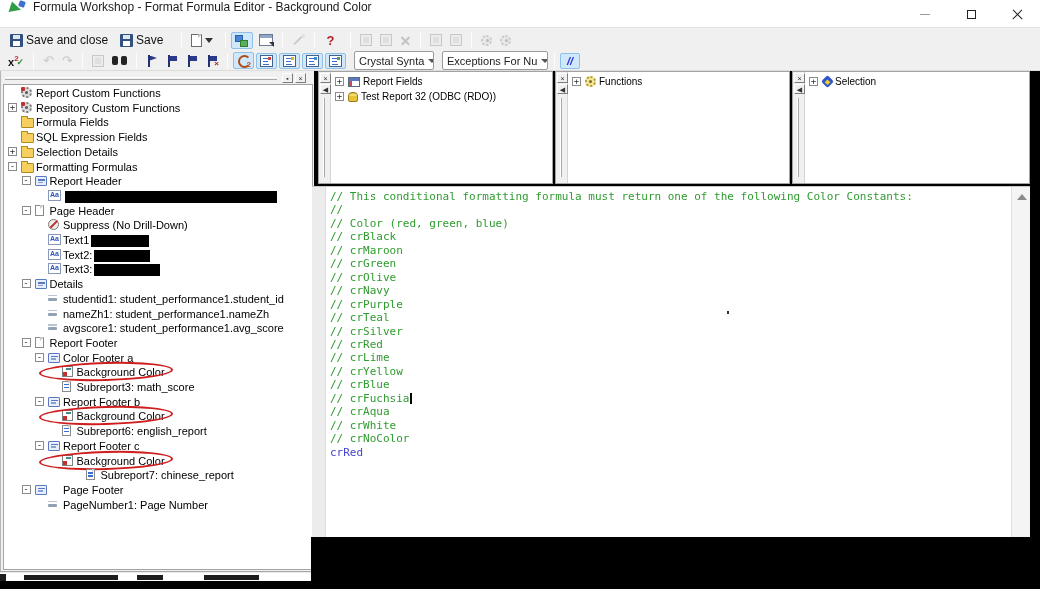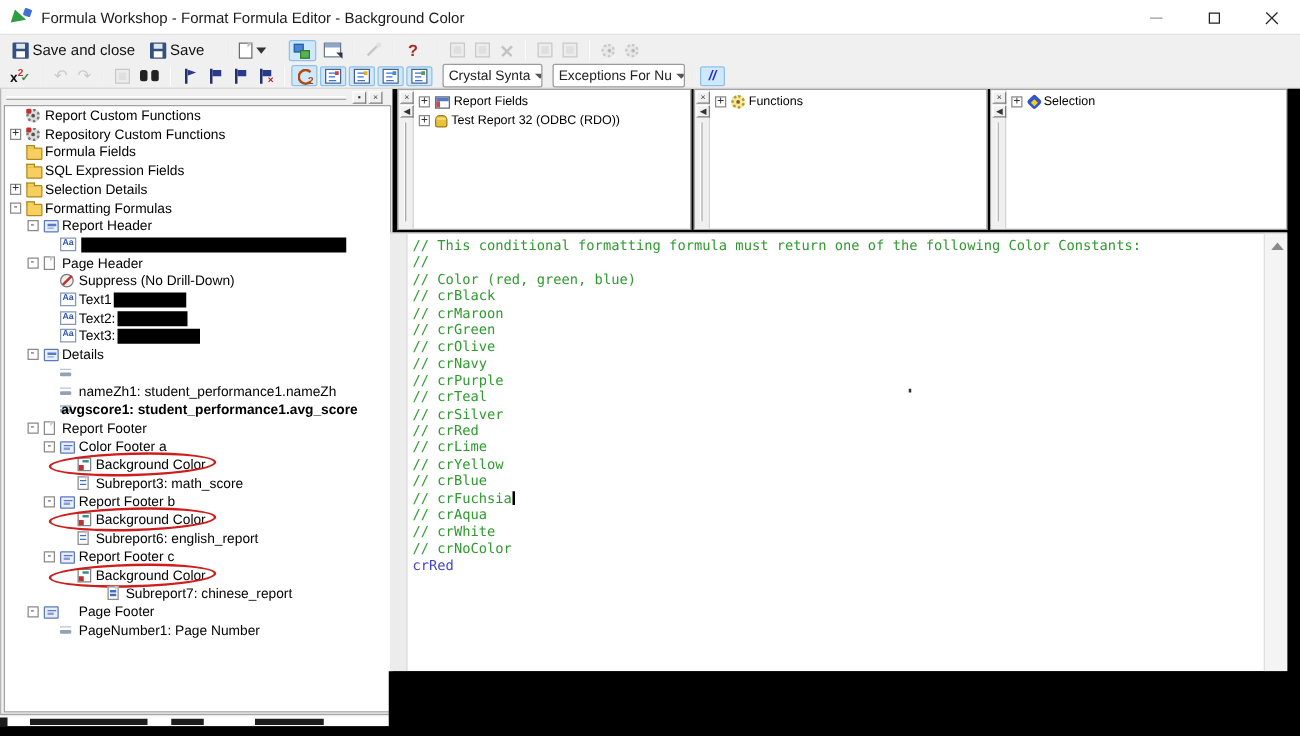--- a/index.html
+++ b/index.html
@@ -1,21 +1,21 @@
 <!DOCTYPE html>
 <html><head>
 <meta charset="utf-8">
 <style>
   html,body{margin:0;padding:0;background:#000;}
   *{box-sizing:border-box;}
   #stage{position:relative;width:1040px;height:589px;background:#000;overflow:hidden;
          font-family:"Liberation Sans",sans-serif;-webkit-font-smoothing:antialiased;}
   
   #titlebar{position:absolute;left:0;top:0;width:1040px;height:28px;background:#fff;
-            border-bottom:1px solid #e2e2e2;display:flex;align-items:center;}
+            border-bottom:1px solid #e2e2e2;display:flex;align-items:flex-start;}
   .app-ic{position:relative;width:16px;height:16px;margin:0 8px 0 9px;}
   .app-ic .a1{position:absolute;left:1px;top:3px;width:0;height:0;border-left:11px solid #2e9e46;
               border-top:5px solid transparent;border-bottom:6px solid transparent;transform:rotate(18deg);}
   .app-ic .a2{position:absolute;right:0;top:1px;width:6px;height:6px;background:#3f6fd0;border-radius:1px;transform:rotate(20deg);}
   #title-text{font-size:12px;color:#1b1b1b;}
   .wbtns{position:absolute;right:0;top:0;height:28px;display:flex;}
   .wbtn{width:46px;height:28px;display:flex;align-items:center;justify-content:center;}
   .glyph-min{width:10px;height:1px;background:#9a9a9a;}
   .glyph-max{width:9px;height:9px;border:1.4px solid #222;}
   .glyph-close{position:relative;width:11px;height:11px;}
@@ -381,28 +381,29 @@
             <span class="ticon ti-aa-icon" style="left: 44px;"></span>
             <span class="tlabel" style="left: 59px;">Text3:<span class="redact" style="width: 66px; background: rgb(0, 0, 0);"></span></span>
           </div>
           <div class="trowi" style="top: 192.1px;">
             <span class="expand" style="left: 17.5px;">-</span>
             <span class="ticon ti-section-icon" style="left: 30.5px;"></span>
             <span class="tlabel" style="left: 45.5px;">Details</span>
           </div>
           <div class="trowi" style="top: 206.8px;">
             <span class="ticon ti-field-icon" style="left: 44px;"></span>
+            <span class="tlabel" style="left: 59px;">studentid1: student_performance1.student_id</span>
           </div>
           <div class="trowi" style="top: 221.5px;">
             <span class="ticon ti-field-icon" style="left: 44px;"></span>
             <span class="tlabel" style="left: 59px;">nameZh1: student_performance1.nameZh</span>
           </div>
           <div class="trowi" style="top: 236.2px;">
             <span class="ticon ti-field-icon" style="left: 44px;"></span>
-            <span class="tlabel" style="left: 45px; font-weight: bold;">avgscore1: student_performance1.avg_score</span>
+            <span class="tlabel" style="left: 59px;">avgscore1: student_performance1.avg_score</span>
           </div>
           <div class="trowi" style="top: 250.9px;">
             <span class="expand" style="left: 17.5px;">-</span>
             <span class="ticon ti-page-icon" style="left: 30.5px;"></span>
             <span class="tlabel" style="left: 45.5px;">Report Footer</span>
           </div>
           <div class="trowi" style="top: 265.6px;">
             <span class="expand" style="left: 31px;">-</span>
             <span class="ticon ti-section-icon" style="left: 44px;"></span>
             <span class="tlabel" style="left: 59px;">Color Footer a</span>

